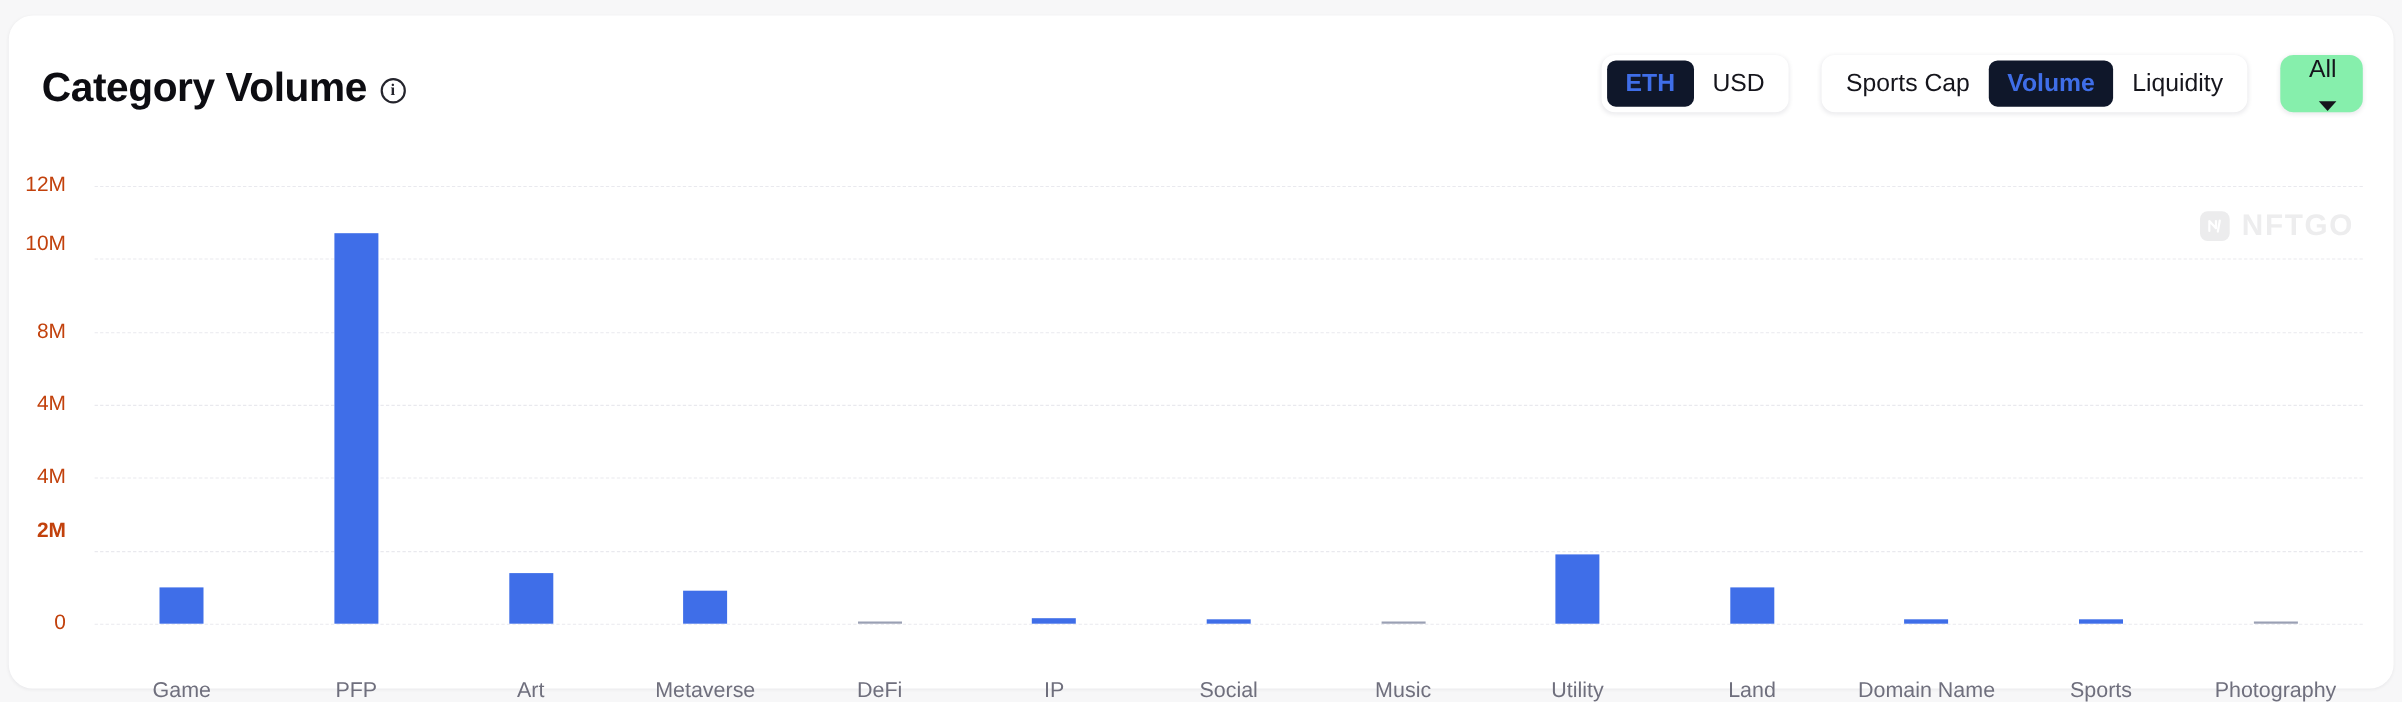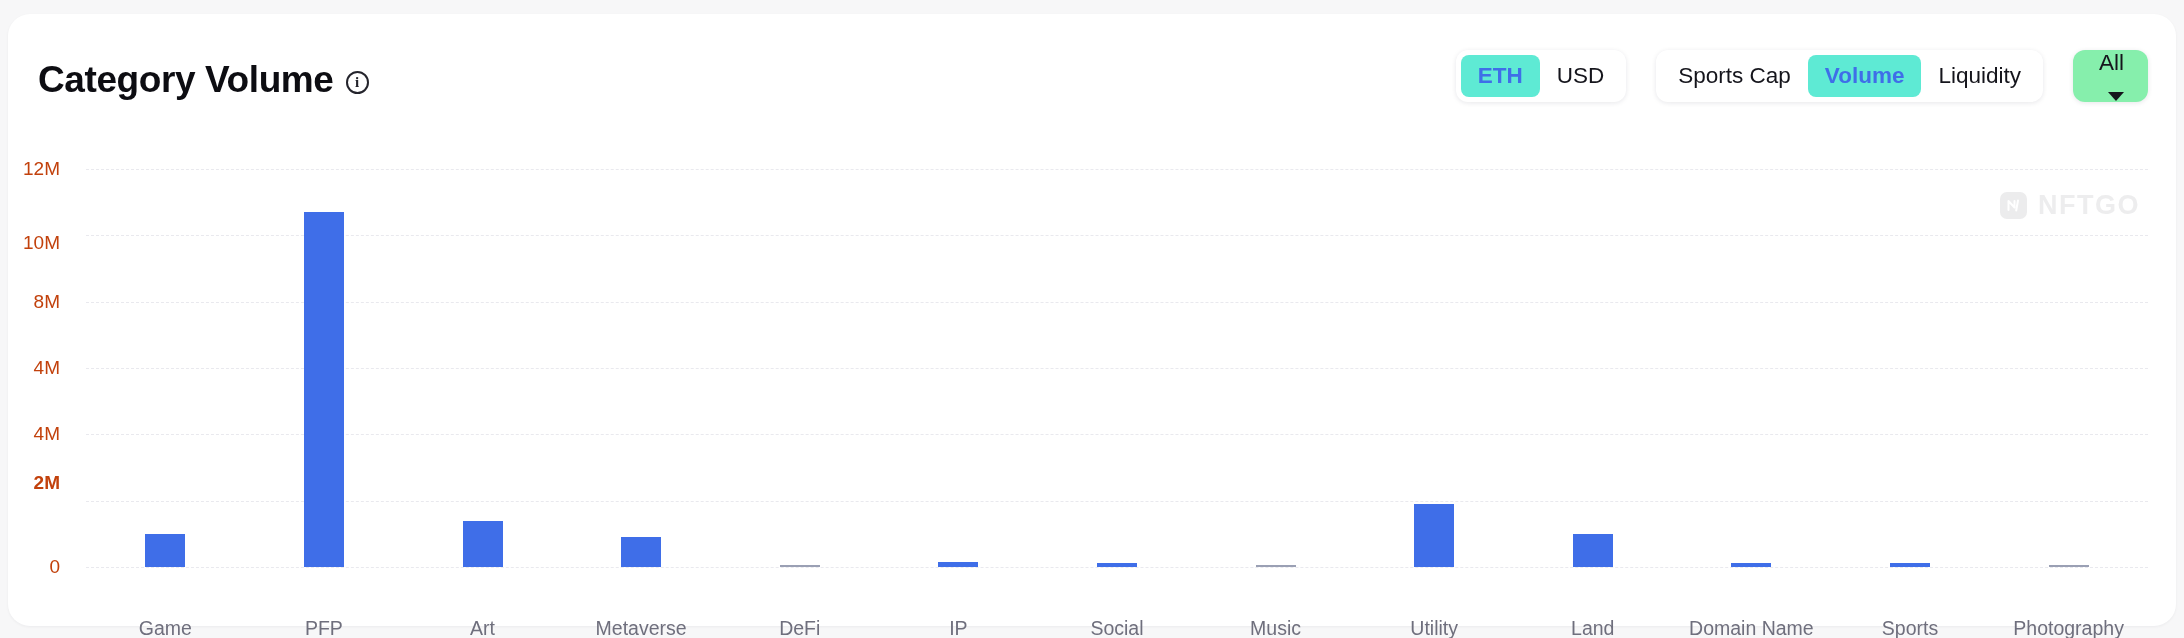--- a/index.html
+++ b/index.html
@@ -81,21 +81,21 @@
     font-size: 22.5px;
     color: #15151c;
     padding: 0 17px;
     height: 42px;
     line-height: 42px;
     border-radius: 8px;
     cursor: pointer;
     white-space: nowrap;
   }
   .seg-btn.active {
-    background: #5eead4;
+    background: #0f172a;
     color: #3f6ee8;
     font-weight: 700;
   }
   .dropdown {
     display: flex;
     align-items: flex-end;
     gap: 16px;
     background: #86efac;
     border-radius: 12px;
     box-shadow: 0 1px 5px rgba(20,20,50,0.10);
@@ -253,21 +253,21 @@
           <div class="ytick" style="top: 398px;">0</div>
           <div class="gridline" style="top: 331.667px;"></div>
           <div class="ytick" style="top: 314px; font-weight: bold;">2M</div>
           <div class="gridline" style="top: 265.333px;"></div>
           <div class="ytick" style="top: 265.333px;">4M</div>
           <div class="gridline" style="top: 199px;"></div>
           <div class="ytick" style="top: 199px;">4M</div>
           <div class="gridline" style="top: 132.667px;"></div>
           <div class="ytick" style="top: 132.667px;">8M</div>
           <div class="gridline" style="top: 66.3333px;"></div>
-          <div class="ytick" style="top: 74px;">10M</div>
+          <div class="ytick" style="top: 53px;">10M</div>
           <div class="gridline" style="top: 0px;"></div>
           <div class="ytick" style="top: 0px;">12M</div>
         </div>
       <div class="bars" id="bars-layer">
           <div class="bar-slot">
             <div class="bar" title="Game" style="height: 33.1667px;"></div>
             <div class="xlabel">Game</div>
           </div>
           <div class="bar-slot">
             <div class="bar" title="PFP" style="height: 354.883px;"></div>

